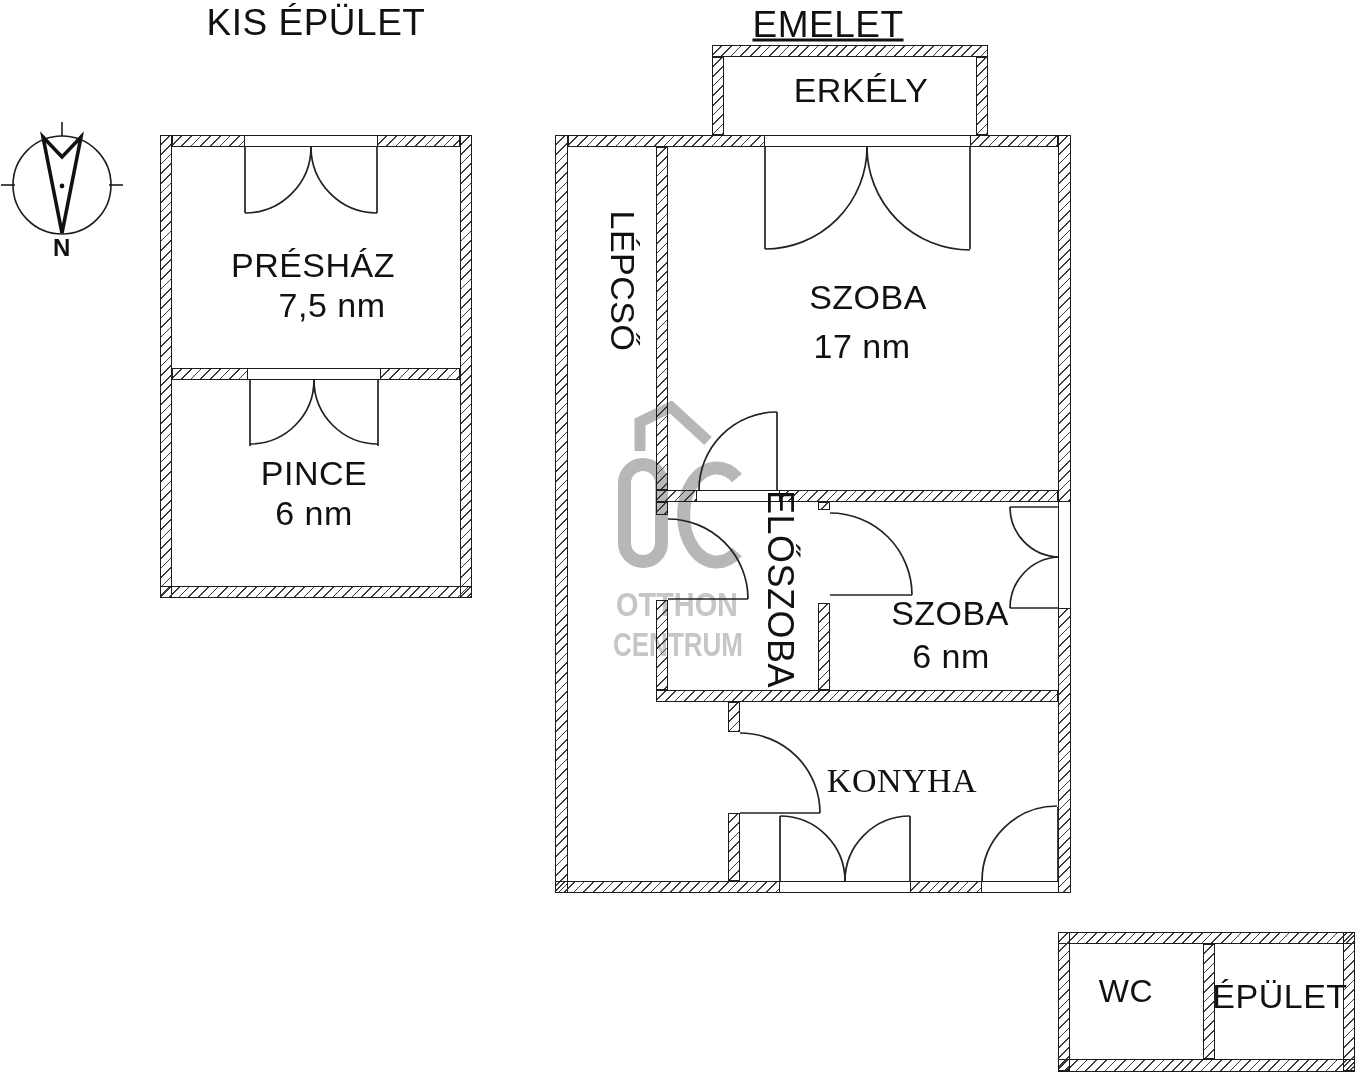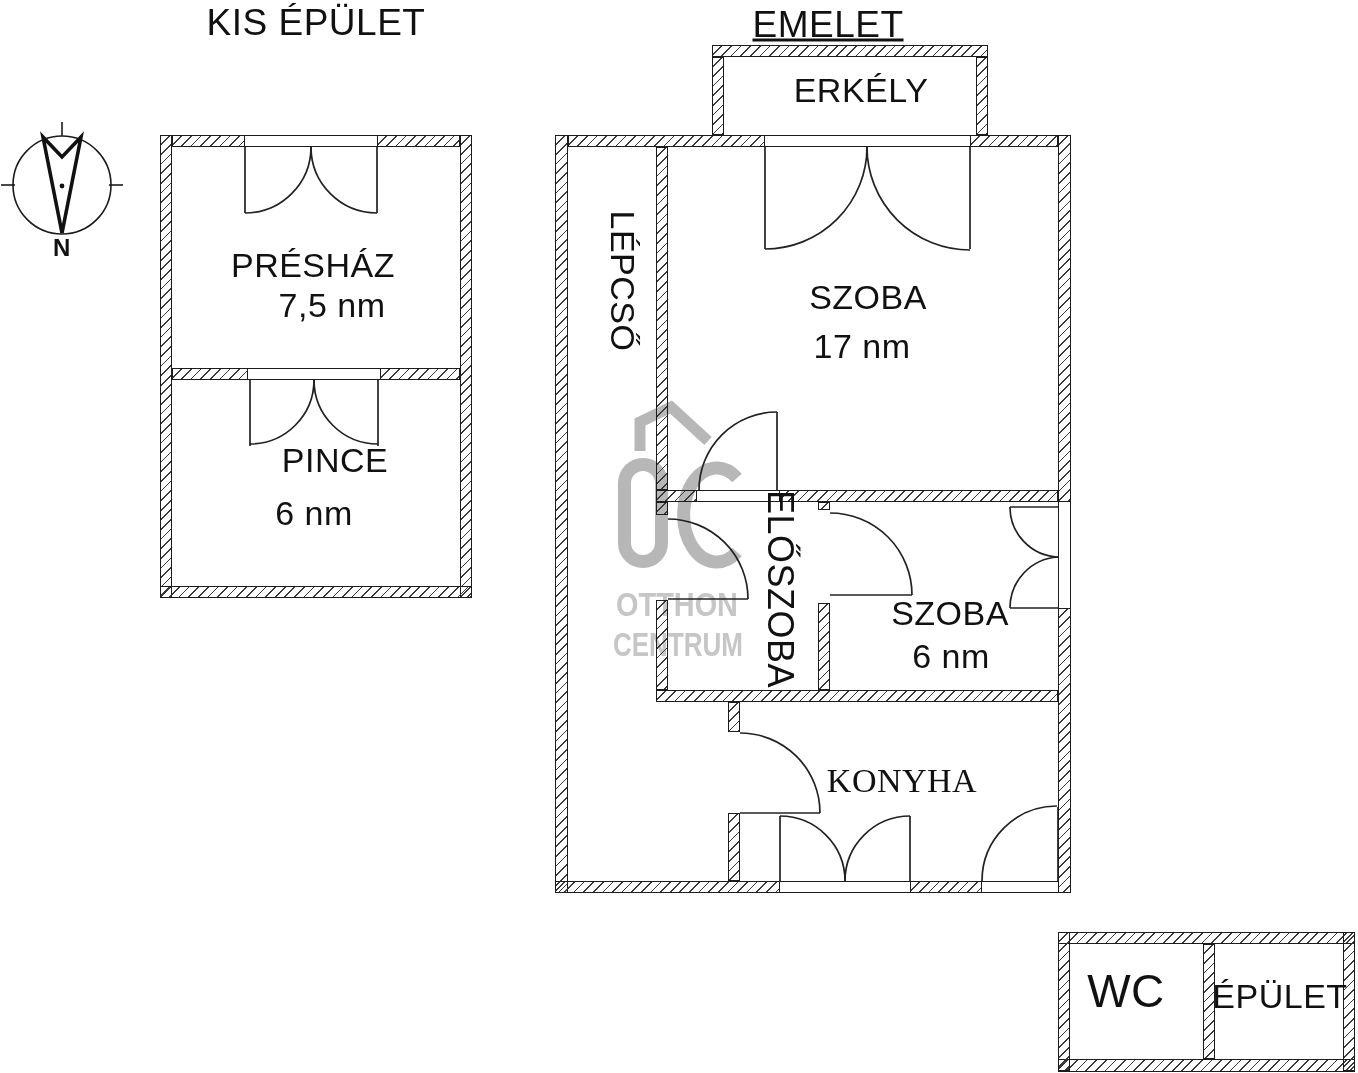--- a/index.html
+++ b/index.html
@@ -146,28 +146,28 @@
       <path d="M780 816 A65 65 0 0 1 845 881"></path>
       <path d="M910 816 A65 65 0 0 0 845 881"></path>
 
       <path d="M1058 807 V881"></path>
       <path d="M982 881 A75 75 0 0 1 1057 806"></path>
     </g>
   </svg>
 
   <div class="lbl t34" style="left:313px;top:265px;">PRÉSHÁZ</div>
   <div class="lbl t34" style="left:312px;top:305px;margin-left:20px;">7,5 nm</div>
-  <div class="lbl t34" style="left:314px;top:460px;margin-left:21px;">PINCE</div>
+  <div class="lbl t34" style="left:314px;top:473px;">PINCE</div>
   <div class="lbl t34" style="left:314px;top:513px;">6 nm</div>
 
   <div class="lbl t34" style="left:861px;top:90px;">ERKÉLY</div>
   <div class="lbl t34 vert" style="left:623px;top:281px;">LÉPCSŐ</div>
   <div class="lbl t34" style="left:868px;top:297px;">SZOBA</div>
   <div class="lbl t34" style="left:862px;top:346px;">17 nm</div>
   <div class="lbl vert" style="left:780px;top:589px;font-size:36px;">ELŐSZOBA</div>
   <div class="lbl t34" style="left:950px;top:613px;">SZOBA</div>
   <div class="lbl t34" style="left:951px;top:656px;">6 nm</div>
   <div class="lbl t34" style="left:902px;top:781px;font-family:Liberation Serif, serif;">KONYHA</div>
 
-  <div class="lbl" style="left:1126px;top:991px;font-size:46px;">WC</div>
+  <div class="lbl" style="left:1126px;top:991px;font-size:32px;">WC</div>
   <div class="lbl t34" style="left:1280px;top:996px;">ÉPÜLET</div>
 
 </div>
 
 </body></html>

